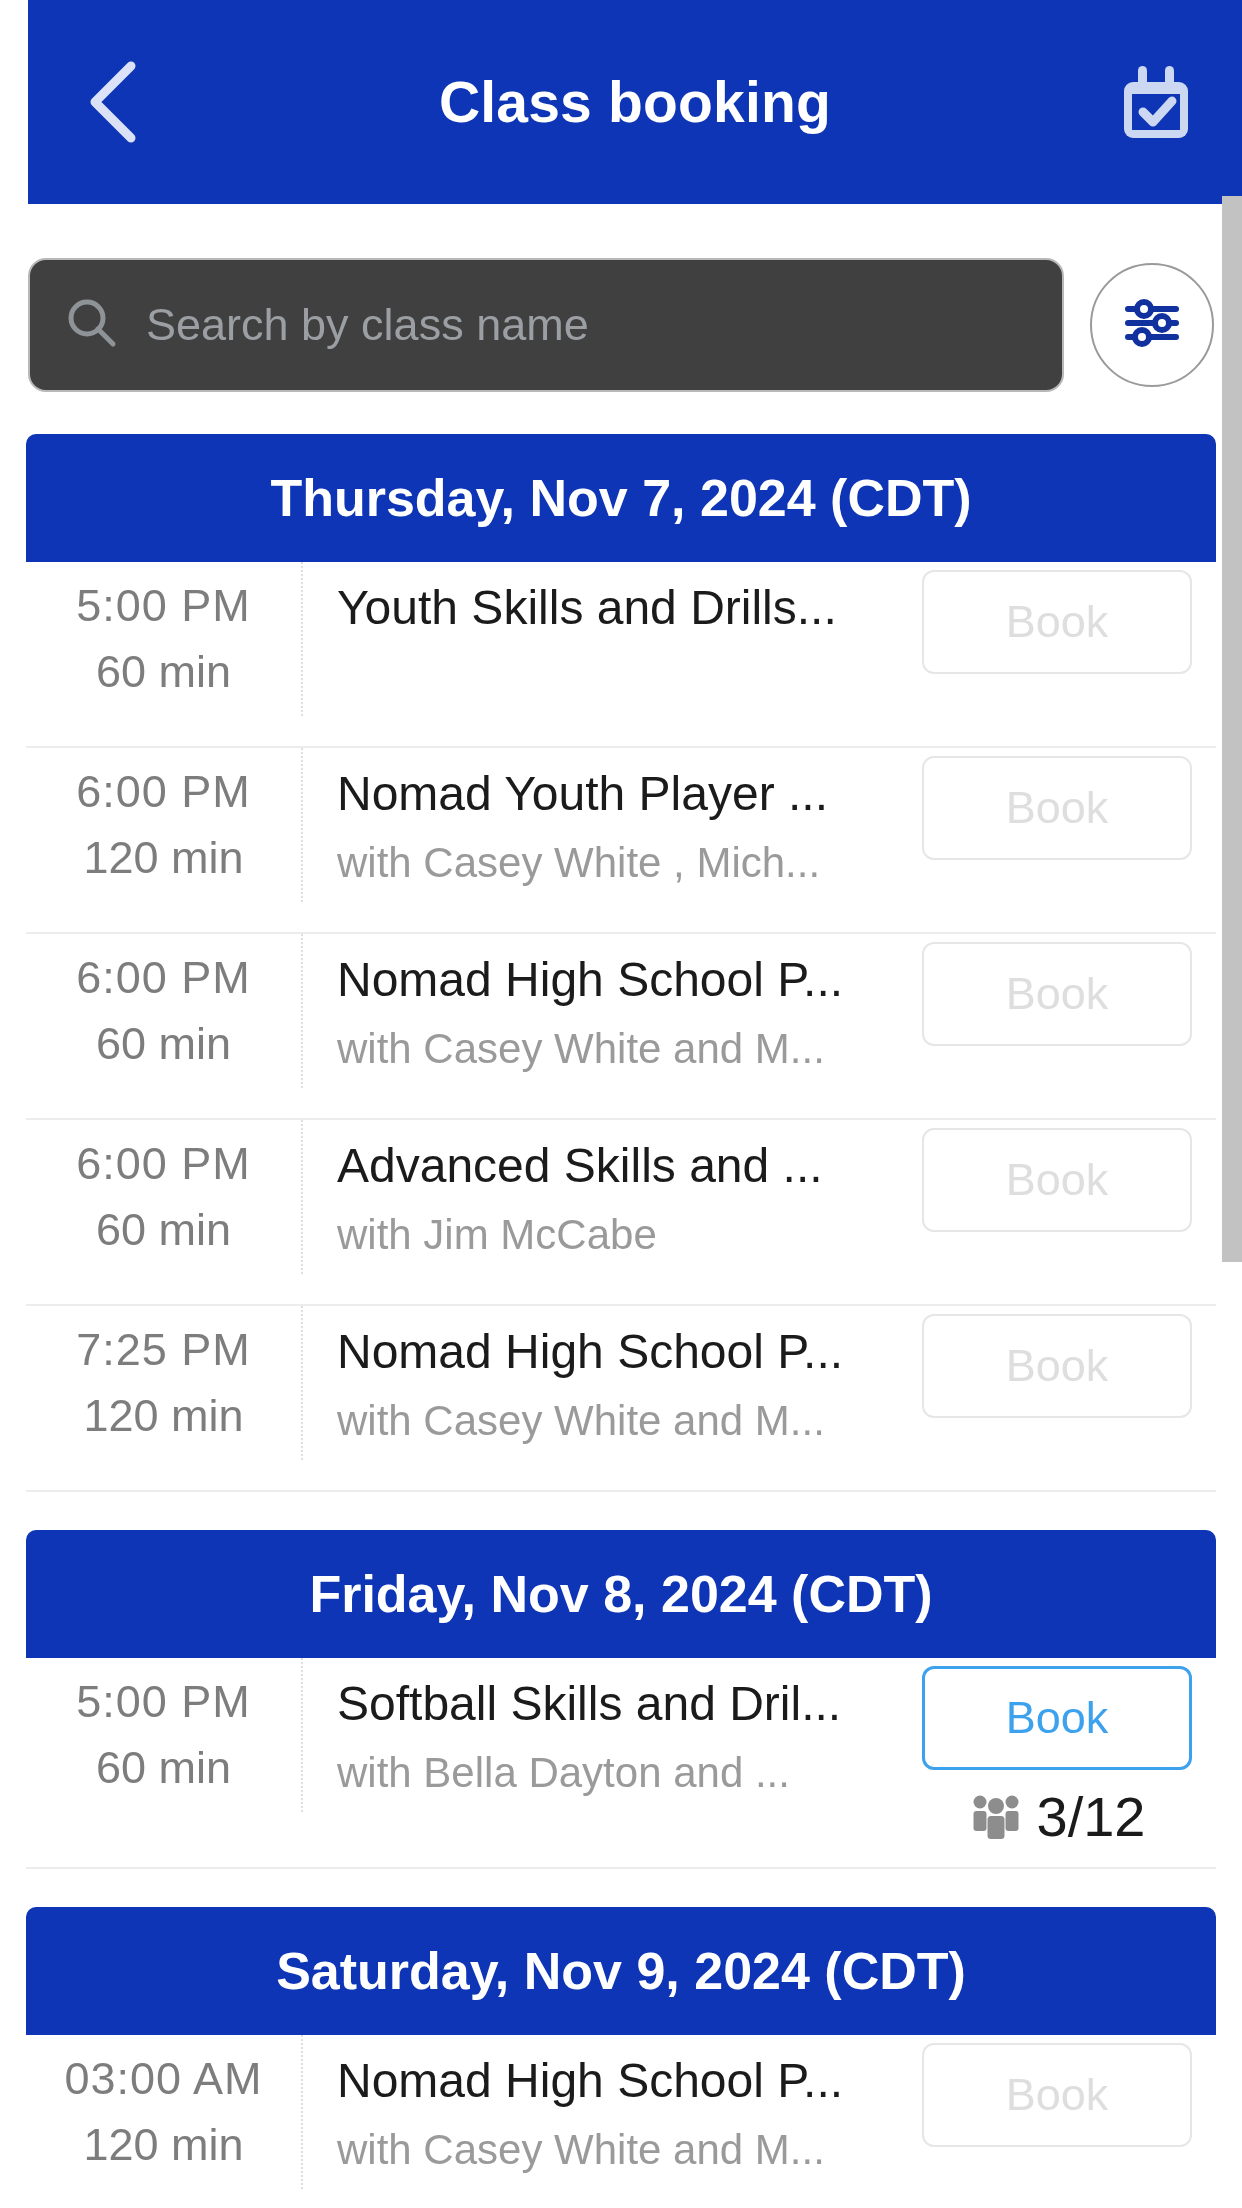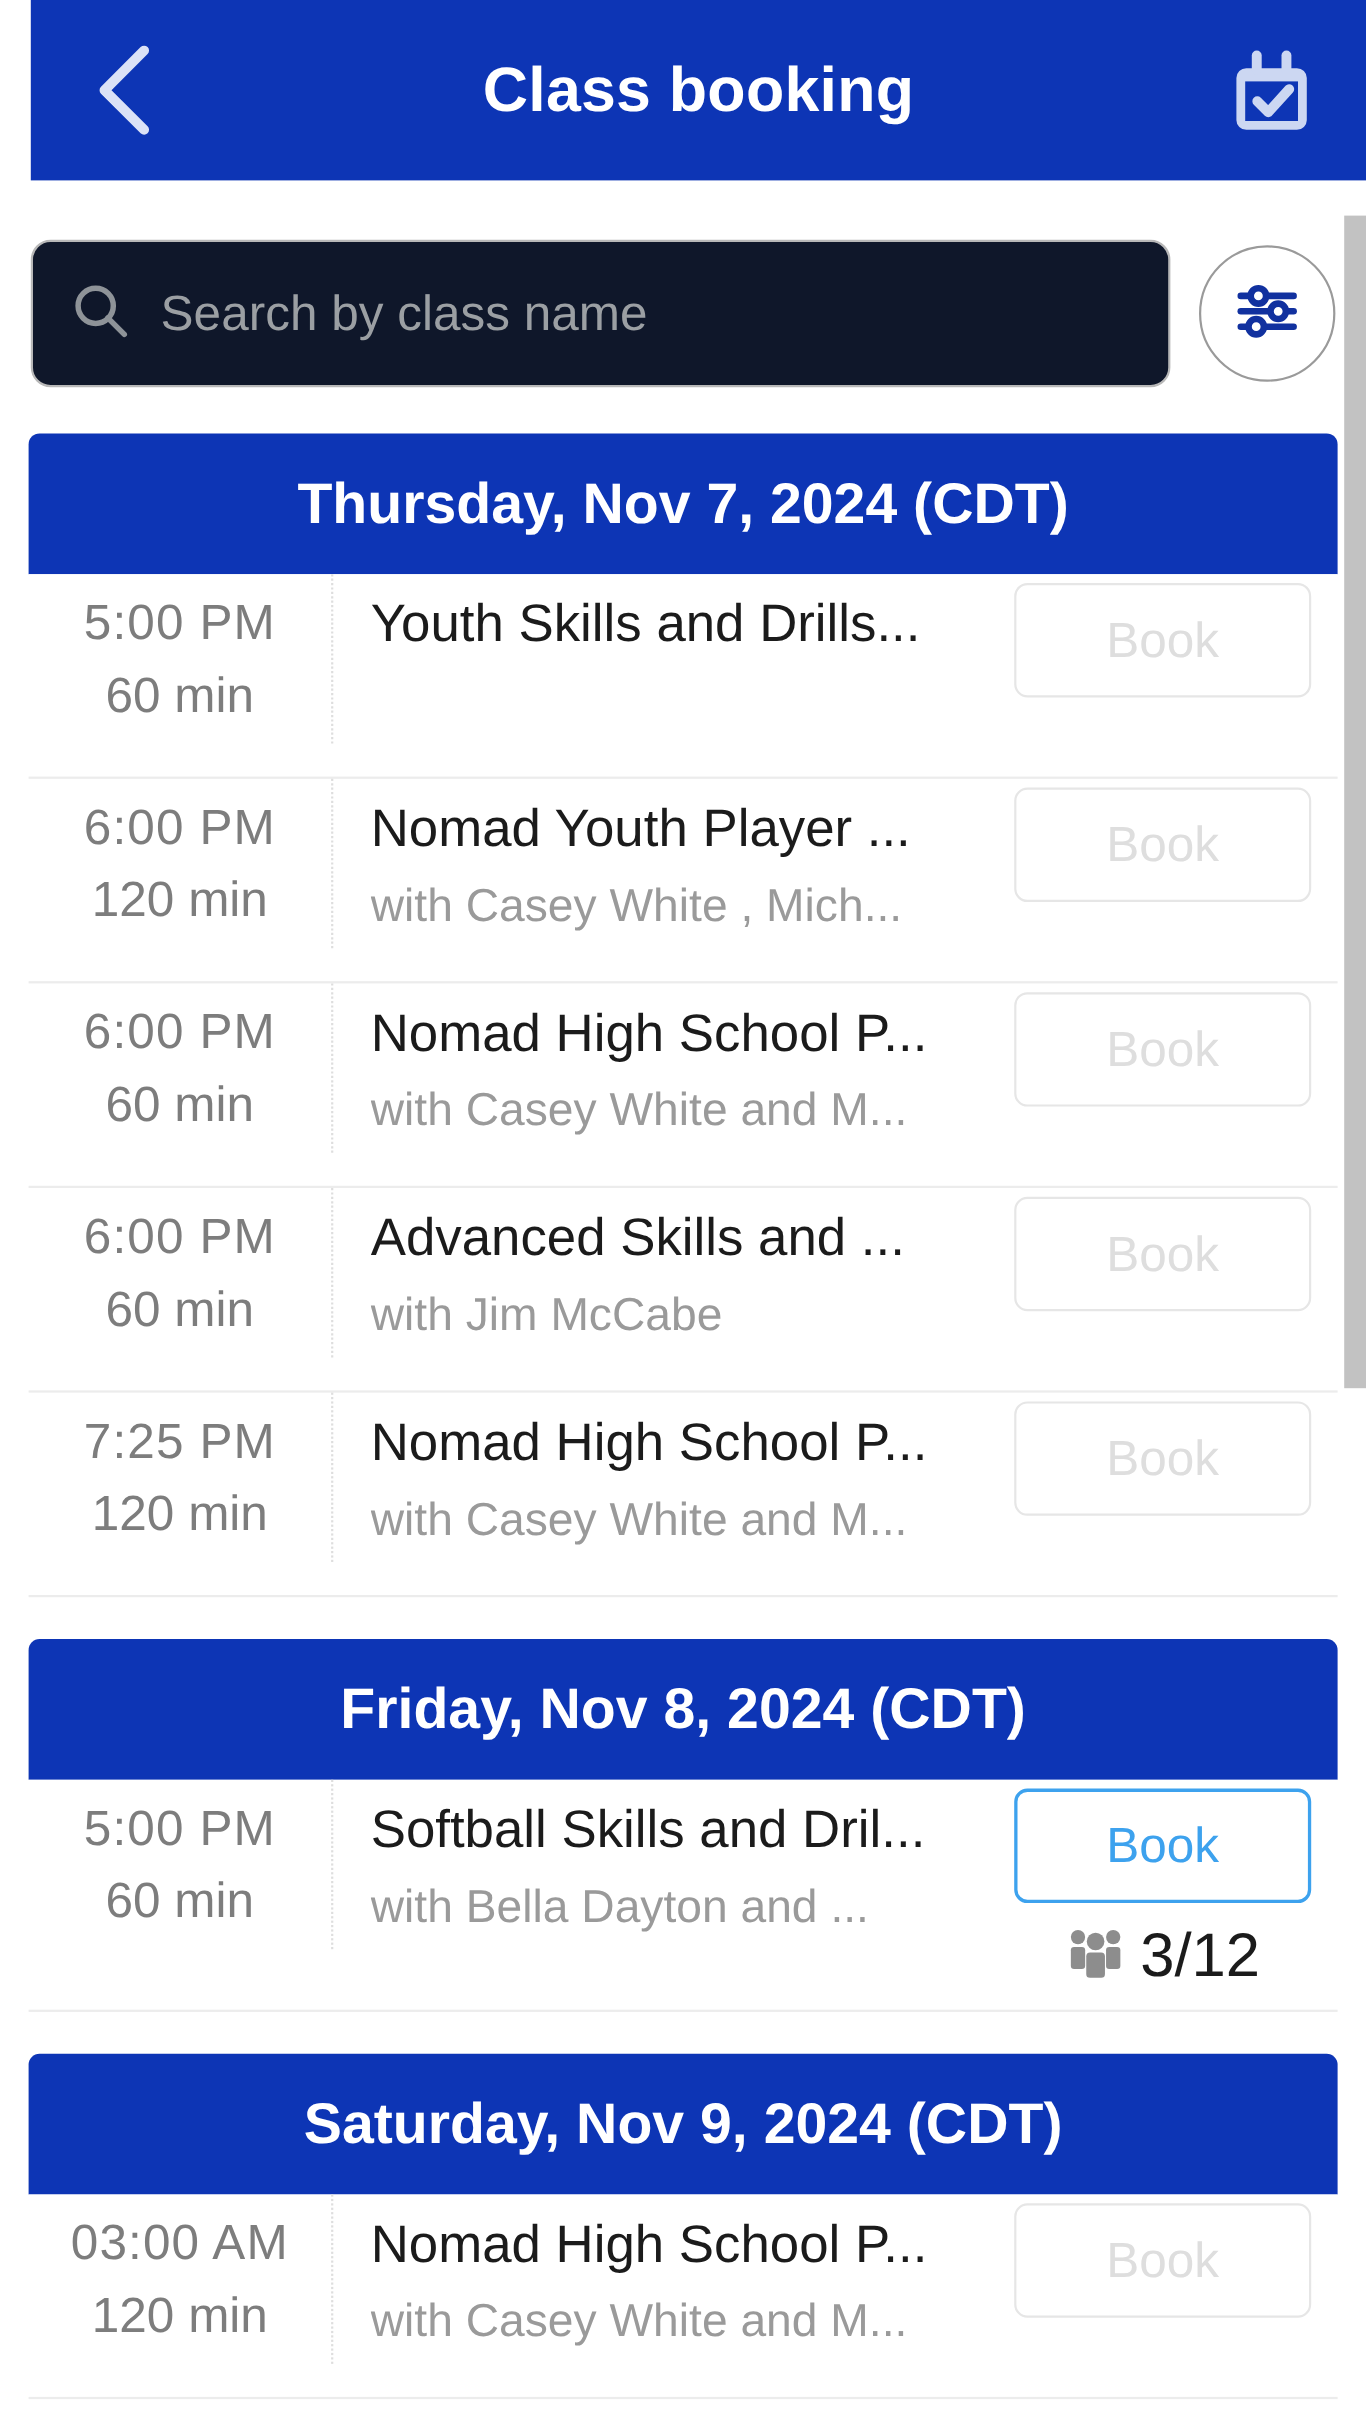--- a/index.html
+++ b/index.html
@@ -7,21 +7,21 @@
     width:1242px; height:2208px;
     background:#ffffff;
     font-family:"Liberation Sans", sans-serif;
     overflow:hidden;
   }
   .screen { position:relative; width:1242px; height:2208px; background:#ffffff; overflow:hidden; }
 
   
   .appbar {
     position:relative;
-    height:164px;
+    height:204px;
     background:#0d35b5;
     display:flex; align-items:center;
     padding:0 40px;
     margin-left:28px;
   }
   .back-btn {
     width:88px; height:88px;
     display:flex; align-items:center; justify-content:center;
     flex:0 0 auto;
   }
@@ -47,21 +47,21 @@
   .search-row {
     display:flex; align-items:center;
     padding:54px 28px 0 28px;
     gap:26px;
   }
   .search-box {
     flex:1 1 auto;
     height:134px;
     border:2px solid #b8b8b8;
     border-radius:18px;
-    background:#0f172a;
+    background:#404040;
     display:flex; align-items:center;
     padding:0 34px;
     gap:26px;
   }
   .search-ph {
     color:#9b9fa3;
     font-size:45px;
     font-weight:normal;
     white-space:nowrap;
   }

